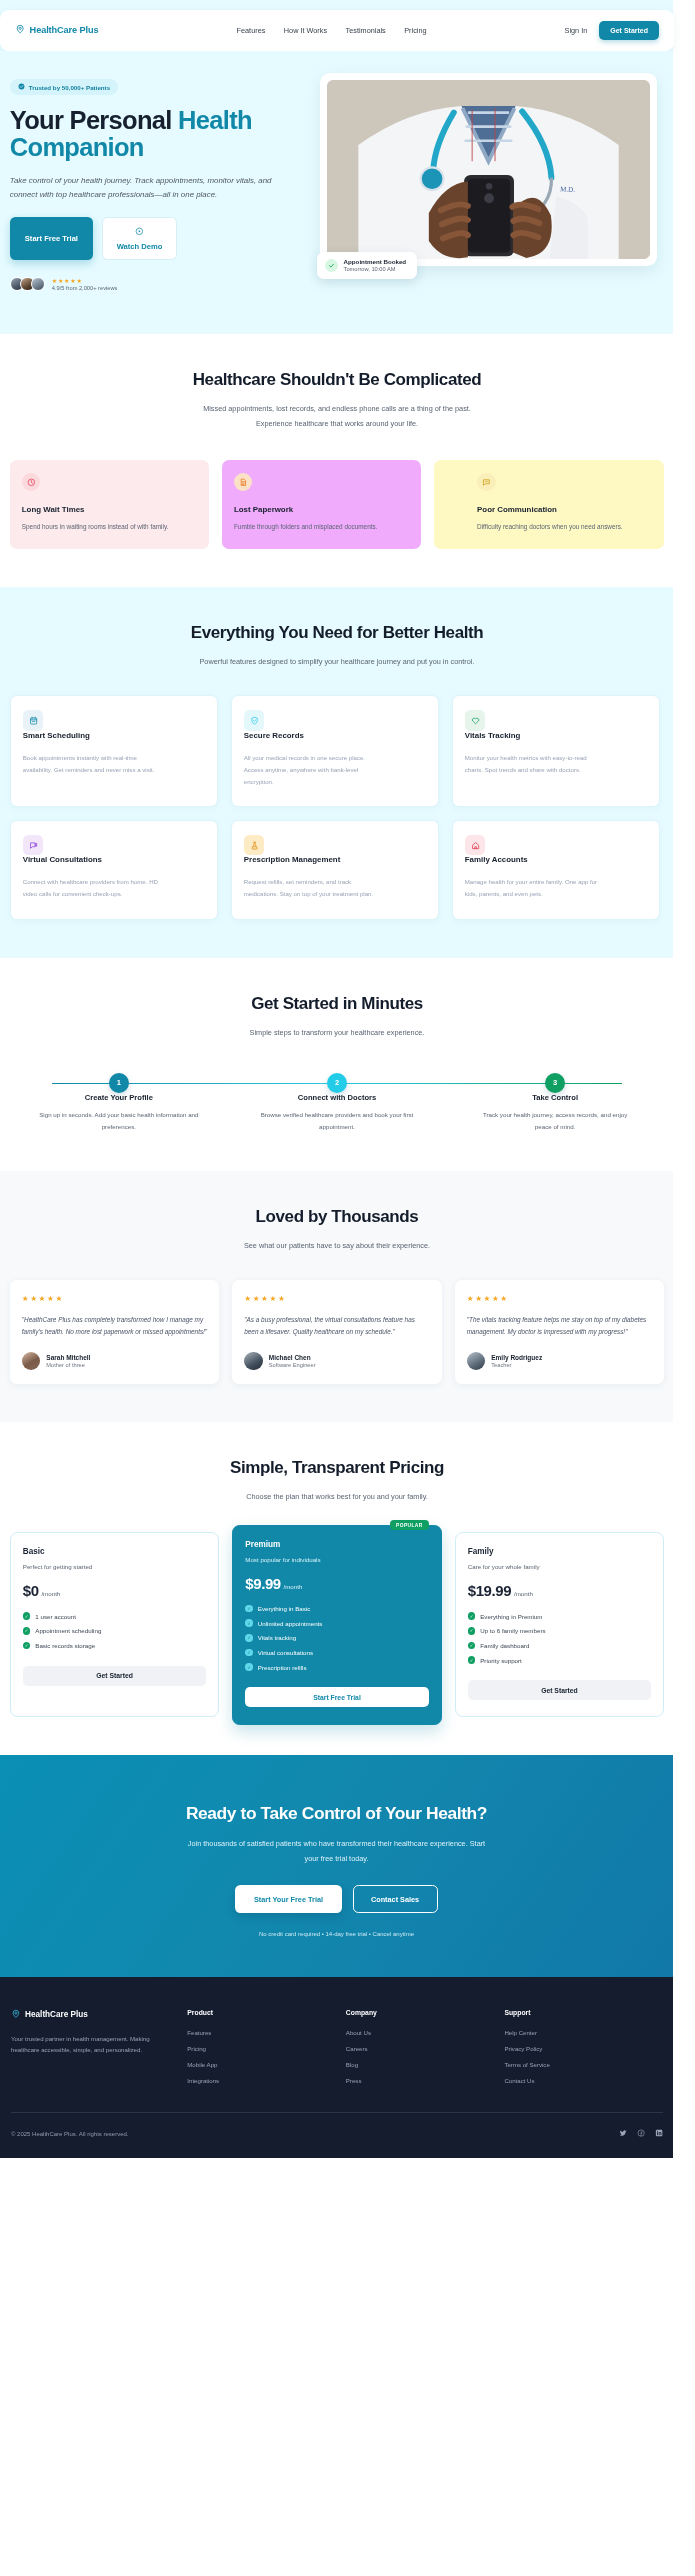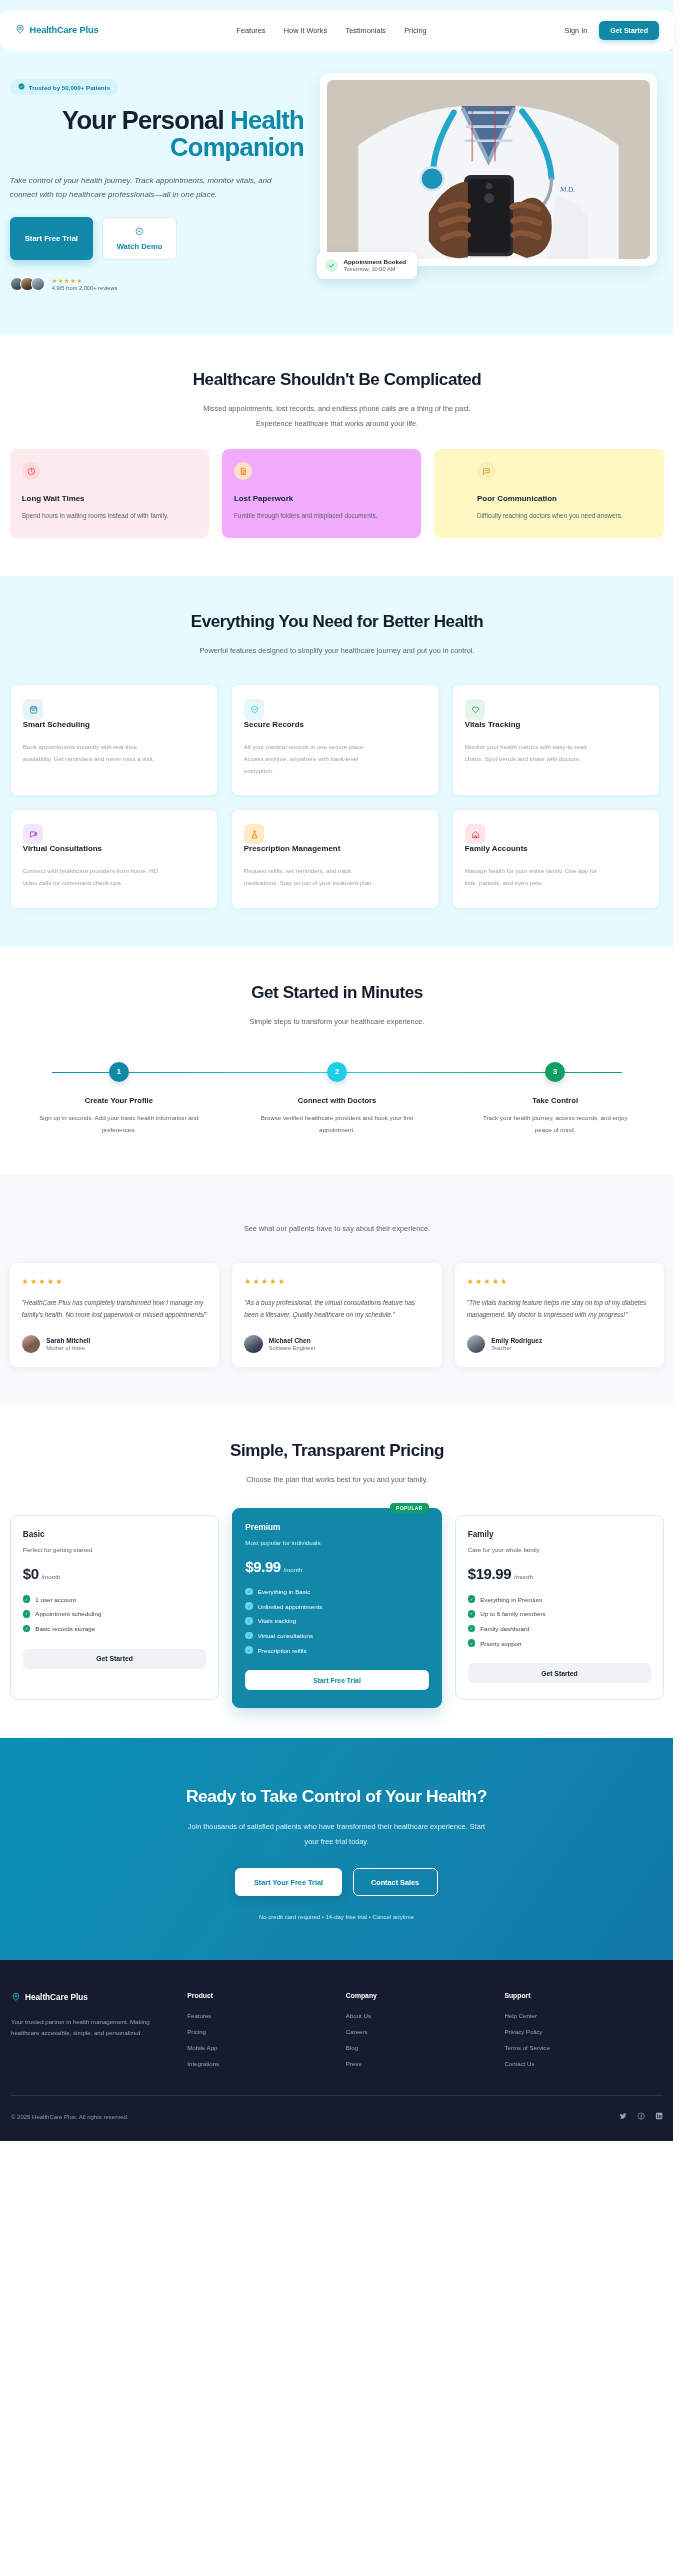--- a/index.html
+++ b/index.html
@@ -34,21 +34,21 @@
 
   
   .hero { background:#e6fbff; padding:22px 0 43px 0; }
   .hero-inner { width:674px; margin:0 auto; display:flex; gap:16.3px; align-items:flex-start; }
   .hero-left { width:304px; padding-left:9.8px; padding-top:6.5px; }
   .badge-trusted {
     display:inline-flex; align-items:center; gap:3.8px;
     background:#d4f3fb; color:#13809d; border-radius:11px;
     padding:3.8px 8.2px; font-size:6.2px; font-weight:bold;
   }
-  .hero-h1 { font-size:25.5px; line-height:1.08; font-weight:bold; letter-spacing:-0.7px; margin-top:12px; color:#16202f;text-align:right; }
+  .hero-h1 { font-size:25.5px; line-height:1.08; font-weight:bold; letter-spacing:-0.7px; margin-top:12px; color:#16202f; }
   .hero-h1 .accent { color:#1188a8; }
   .hero-sub { font-size:7.9px; line-height:1.72; color:#4f5966; margin-top:12px; width:264px;font-style:italic; }
   .hero-btns { display:flex; gap:8.7px; margin-top:16.3px; }
   .btn-lg-solid {
     background:#1188a8; color:#fff; font-size:7.6px; font-weight:bold;
     padding:8.2px 15px; border-radius:5.4px; border:none;
     box-shadow:0 3.3px 8.7px rgba(17,136,168,.28);
   }
   .btn-lg-ghost {
     background:#fff; color:#1188a8; font-size:7.6px; font-weight:bold;
@@ -84,21 +84,21 @@
   .appt-title { font-size:6.2px; font-weight:bold; color:#18222f; }
   .appt-sub { font-size:5.7px; color:#5b6personal; color:#5b6573; margin-top:1.1px; }
 
   
   .section { padding:36px 0 38px 0; }
   .section-inner { width:674px; margin:0 auto; }
   .sec-title { font-size:17px; font-weight:bold; text-align:center; letter-spacing:-0.4px; color:#141d2b; }
   .sec-sub { font-size:7.3px; color:#5a6472; text-align:center; margin-top:12px; line-height:1.95; }
 
   
-  .problem-grid { display:flex; gap:13px; margin-top:18px; padding:0 9.8px; }
+  .problem-grid { display:flex; gap:13px; margin-top:29px; padding:0 9.8px; }
   .problem-card { flex:1; border-radius:7px; padding:13px 12px 16.3px 12px; }
   .pc-red { background:#fdeaec; }
   .pc-orange { background:#f0abfc; }
   .pc-yellow { background:#fef9c3;padding-left:43px; }
   .p-ico { width:18.5px; height:18.5px; border-radius:50%; display:flex; align-items:center; justify-content:center; }
   .p-ico-red { background:#fbd9dd; }
   .p-ico-orange { background:#fbe2c6; }
   .p-ico-yellow { background:#faefb9; }
   .p-title { font-size:7.9px; font-weight:bold; margin-top:14px; color:#17202e; }
   .p-desc { font-size:6.4px; color:#5a6472; line-height:1.85; margin-top:6.5px; }
@@ -119,21 +119,21 @@
   .steps-line { position:absolute; top:9.8px; left:52px; right:52px; height:1.1px;
     background:linear-gradient(90deg,#1188a8,#2fc9e3 50%,#0f9f62); }
   .steps-cols { display:flex; position:relative; }
   .step-col { flex:1; display:flex; flex-direction:column; align-items:center; }
   .step-num { width:20px; height:20px; border-radius:50%; color:#fff; font-size:7.6px;
     font-weight:bold; display:flex; align-items:center; justify-content:center;
     box-shadow:0 2.7px 6.5px rgba(20,90,120,.2); }
   .sn1 { background:#1188a8; }
   .sn2 { background:#22cbe8; }
   .sn3 { background:#0f9f62; }
-  .step-title { font-size:7.6px; font-weight:bold; margin-top:14px; color:#17202e; }
+  .step-title { font-size:7.6px; font-weight:bold; color:#17202e; }
   .step-desc { font-size:6.2px; color:#5a6472; line-height:1.9; margin-top:7px; text-align:center; width:163px; }
 
   
   .testi { background:#f7f9fb; }
   .testi-grid { display:flex; gap:13px; margin-top:27px; padding:0 9.8px; }
   .testi-card { flex:1; background:#fff; border-radius:7px; padding:14px 12px 14px 12px;
     box-shadow:0 1.6px 7.6px rgba(40,60,90,.06); }
   .t-stars { color:#f5a623; font-size:7.6px; letter-spacing:1.6px; }
   .t-quote { font-size:6.4px; color:#485265; line-height:1.95; font-style:italic; margin-top:11px; }
   .t-author { display:flex; align-items:center; gap:6px; margin-top:13px; }
@@ -450,20 +450,21 @@
             <div class="step-title">Take Control</div>
             <div class="step-desc">Track your health journey, access records, and enjoy peace of mind.</div>
           </div>
         </div>
       </div>
     </div>
   </div>
 
   <div class="section testi">
     <div class="section-inner">
+      <div class="sec-title">Loved by Thousands</div>
       <div class="sec-sub">See what our patients have to say about their experience.</div>
       <div class="testi-grid">
 
         <div class="testi-card">
           <div class="t-stars">★★★★★</div>
           <div class="t-quote">"HealthCare Plus has completely transformed how I manage my family's health. No more lost paperwork or missed appointments!"</div>
           <div class="t-author">
             <div class="t-av tav1"></div>
             <div>
               <div class="t-name">Sarah Mitchell</div>

